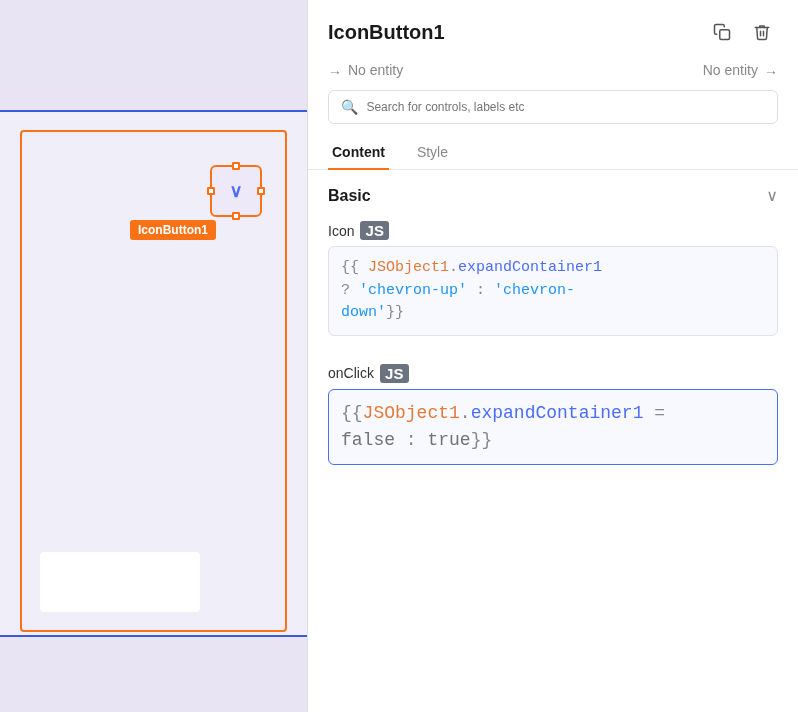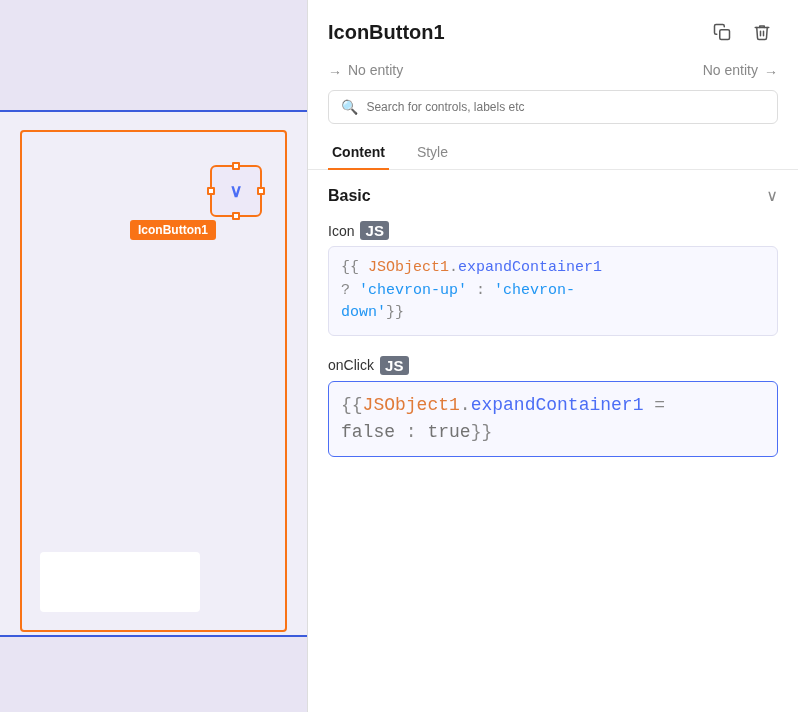--- a/index.html
+++ b/index.html
@@ -266,21 +266,21 @@
     }
 
     .chevron-icon {
       color: #888;
       font-size: 16px;
       cursor: pointer;
     }
 
     
     .property-row {
-      margin-bottom: 20px;
+      margin-bottom: 28px;
     }
 
     .property-label {
       display: flex;
       align-items: center;
       gap: 6px;
       margin-bottom: 6px;
     }
 
     .property-name {

